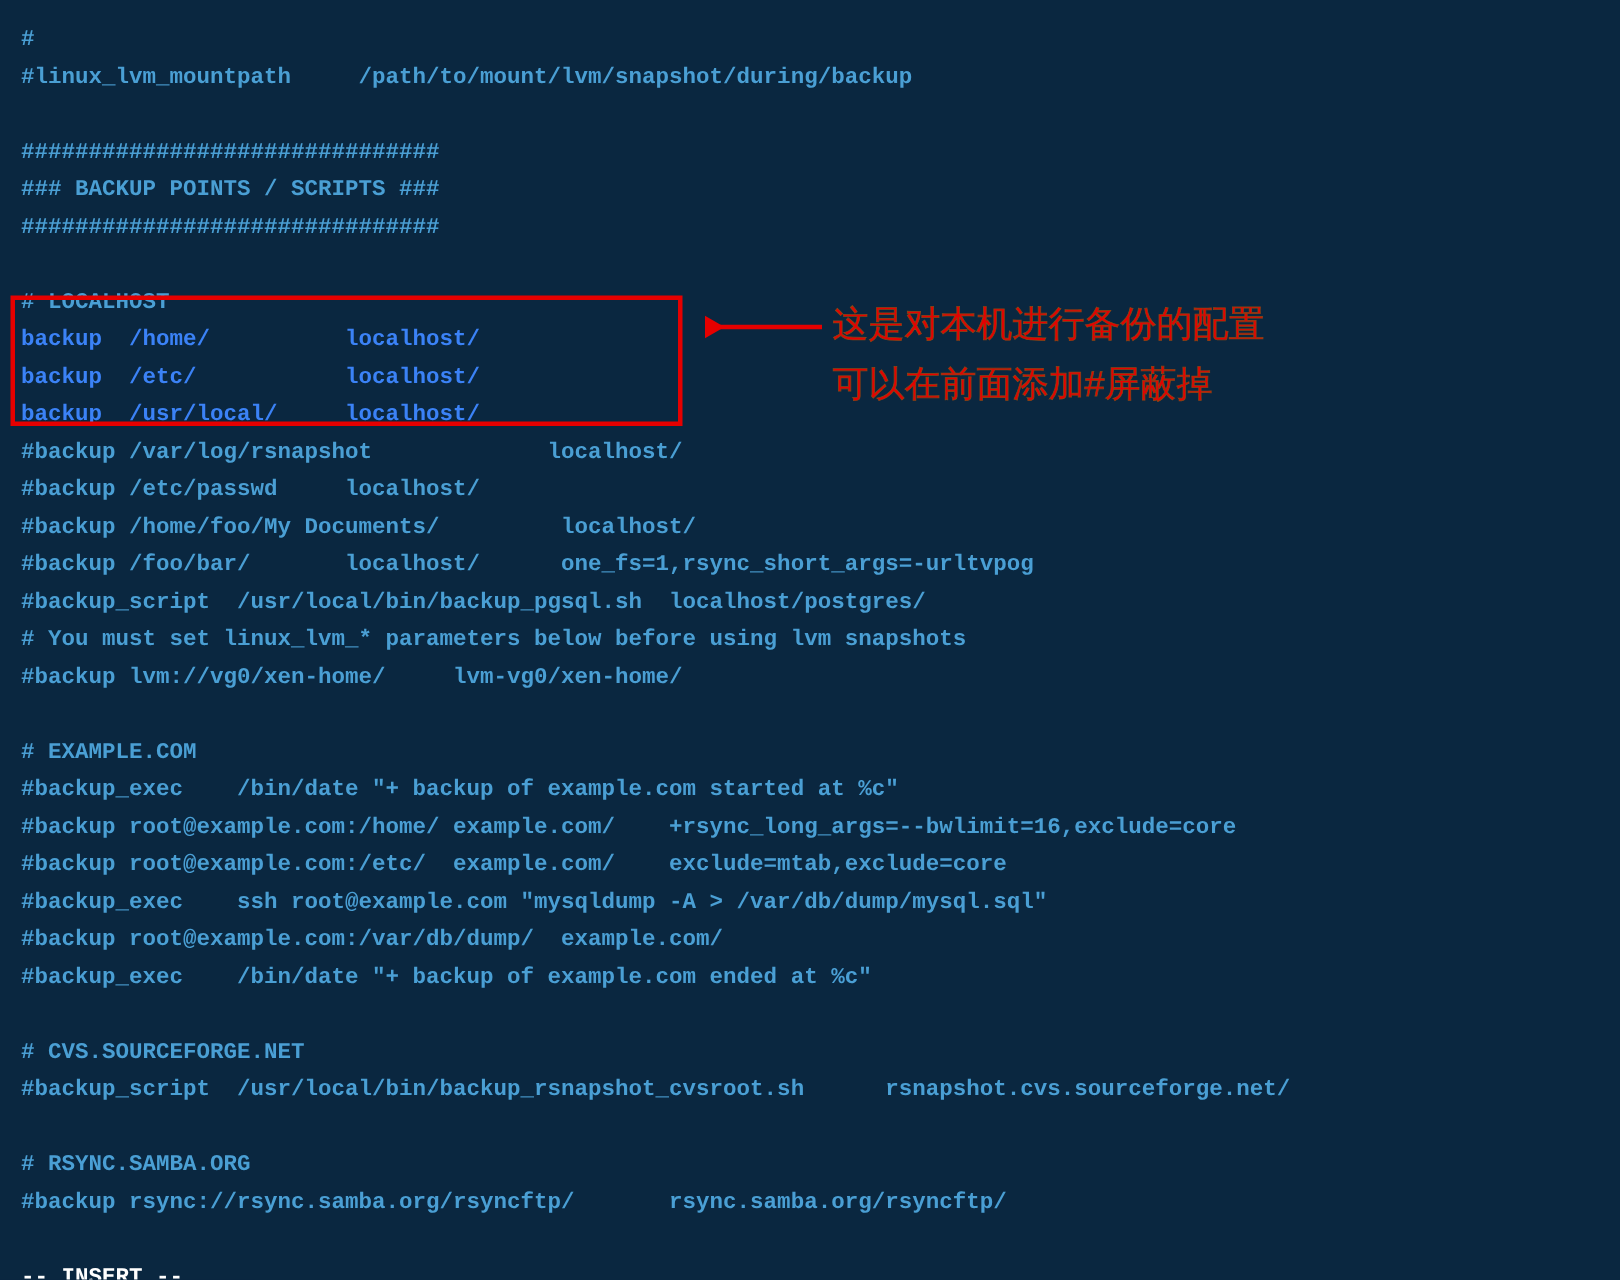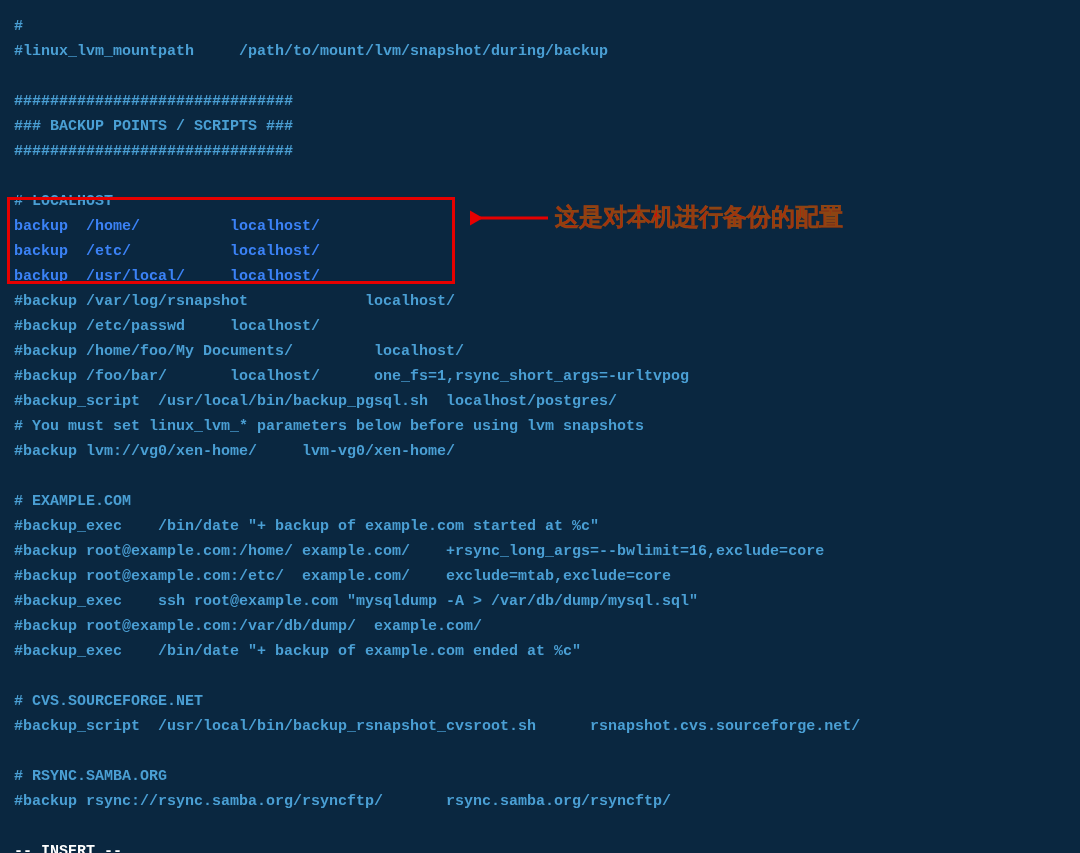--- a/index.html
+++ b/index.html
@@ -34,21 +34,21 @@
       width: 80px;
       height: 20px;
       pointer-events: none;
     }
     .annotation-text {
       position: absolute;
       left: 555px;
       top: 197px;
       font-family: 'Microsoft YaHei', 'SimHei', sans-serif;
       font-size: 24px;
-      font-weight: bold;
+      font-weight: normal;
       line-height: 40px;
       color: #e60000;
       -webkit-text-stroke: 0.5px #8b4513;
     }
     .status-line {
       color: #ffffff;
     }
     pre { font-family: inherit; white-space: pre; }
   </style>
 </head>
@@ -62,13 +62,14 @@
   <defs>
     <marker id="ah" markerWidth="10" markerHeight="10" refX="2" refY="5" orient="auto">
       <path d="M8,1 L1,5 L8,9 Z" fill="#e60000"></path>
     </marker>
   </defs>
   <line x1="78" y1="10" x2="10" y2="10" stroke="#e60000" stroke-width="3" marker-end="url(#ah)"></line>
 </svg>
 
 <div class="annotation-text">
   <div>这是对本机进行备份的配置</div>
+  <div>可以在前面添加#屏蔽掉</div>
 </div>
 
 </body></html>

